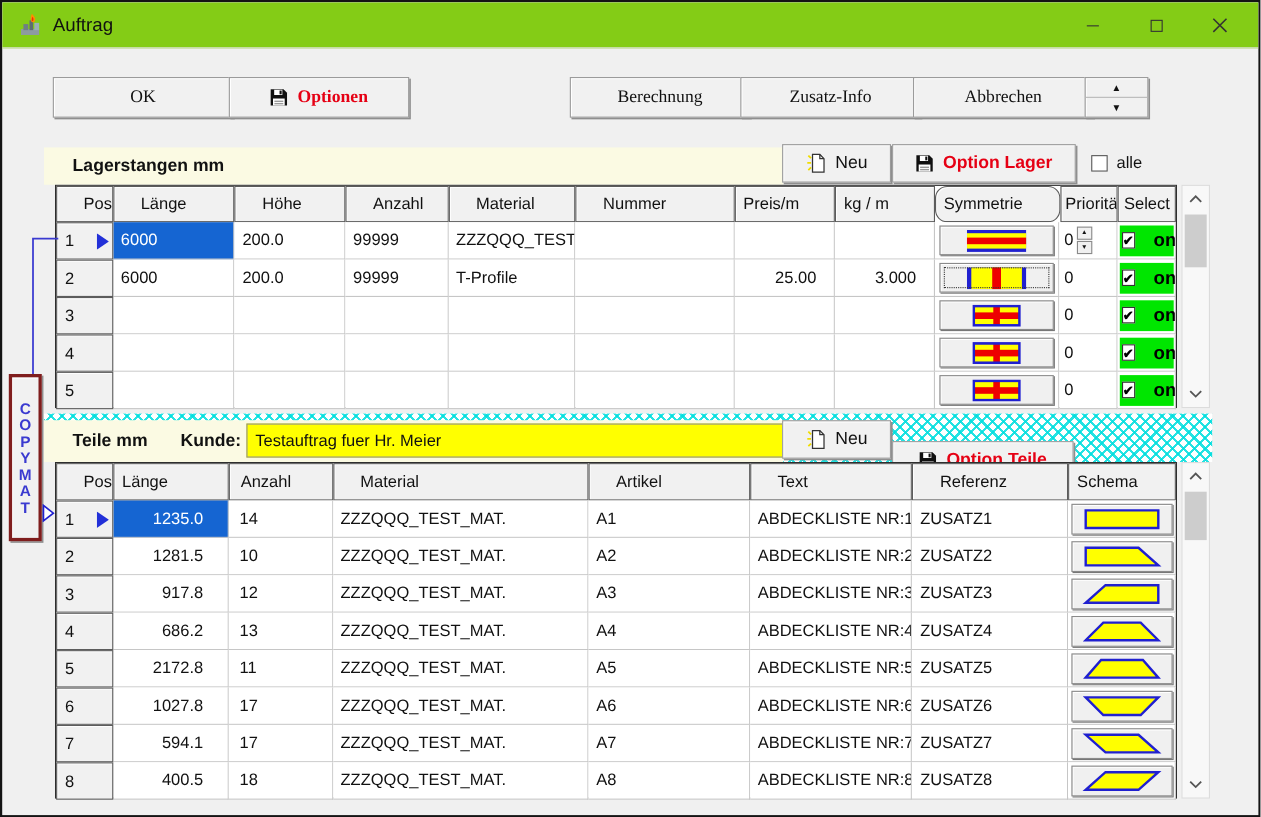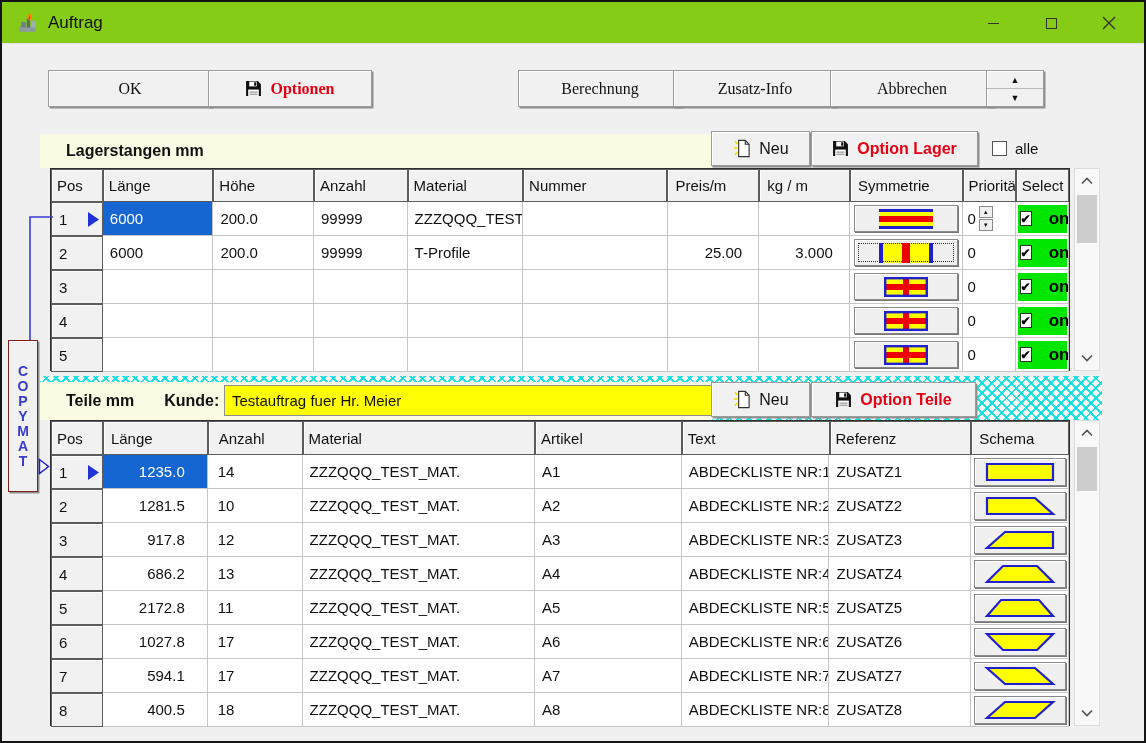--- a/index.html
+++ b/index.html
@@ -27,21 +27,21 @@
   .opt-lager{left:809px;top:129px;width:167px;}
   .alle-wrap{position:absolute;left:990px;top:138px;display:flex;align-items:center;gap:8px;}
   .cb-empty{width:15px;height:15px;background:#fff;border:1.4px solid #555;}
   .alle-label{font-size:15px;color:#111;}
   
   .tbl{position:absolute;left:48px;width:1020px;background:#fff;border:1.5px solid #2e2e2e;}
   .ltable{top:166px;height:203px;}
   .ttable{top:418px;height:306px;}
   .r{position:absolute;left:0;width:100%;display:flex;height:34px;}
   .rh{height:33px;}
-  .hc{background:#f1f1f1;border:1px solid #5c5c5c;box-shadow:inset 1px 1px 0 #fdfdfd;display:flex;align-items:center;padding-left:5px;font-size:15px;color:#111;overflow:hidden;white-space:nowrap;}
+  .hc{background:#f1f1f1;border:1px solid #5c5c5c;box-shadow:inset 1px 1px 0 #fdfdfd;display:flex;align-items:center;padding-left:24px;font-size:15px;color:#111;overflow:hidden;white-space:nowrap;}
   .fx{background:#f1f1f1;border:1px solid #5c5c5c;box-shadow:inset 1px 1px 0 #fdfdfd;display:flex;align-items:center;padding-left:7px;font-size:15px;color:#111;position:relative;}
   .dc{background:#fff;border-right:1px solid #c6c6c6;border-bottom:1px solid #c6c6c6;display:flex;align-items:center;padding-left:7px;font-size:15px;color:#111;overflow:hidden;white-space:nowrap;}
   .sel{background:#1565d2;color:#fff;}
   .a1{width:52px;}.a2{width:111px;}.a3{width:101px;}.a4{width:94px;}.a5{width:116px;}.a6{width:145px;}
   .a7{width:92px;justify-content:flex-end;padding-right:16px;padding-left:0;}
   .a8{width:91px;justify-content:flex-end;padding-right:16px;padding-left:0;}
   .a9{width:114px;justify-content:center;padding-left:0;}
   .a10{width:53px;padding-left:4px;}
   .a11{width:53px;justify-content:center;padding-left:0;text-align:center;}
   .b1{width:52px;}.b2{width:105px;justify-content:flex-end;padding-right:22px;padding-left:0;}
@@ -67,21 +67,21 @@
   .lattice{position:absolute;left:38px;top:374px;width:1062px;height:44px;background-color:#fff;
     background-image:repeating-linear-gradient(45deg, transparent 0 5px, rgba(0,222,222,.85) 5px 7px),
                      repeating-linear-gradient(135deg, transparent 0 5px, rgba(0,222,222,.85) 5px 7px);}
   .teileband{position:absolute;left:38px;top:380px;width:672px;height:38px;background:#fbfae3;display:flex;align-items:center;}
   .kunde-label{font-size:16px;font-weight:bold;color:#111;margin-left:30px;}
   .kunde-input{position:absolute;left:222px;top:383px;width:488px;height:31px;background:#ffff00;border:1px solid #8f8f8f;font-size:15px;color:#111;padding-left:7px;font-family:"Liberation Sans",sans-serif;}
   .neu-teile{left:709px;top:380px;width:99px;}
   .opt-teile{left:809px;top:380px;width:165px;}
   
   .cm-wire{position:absolute;left:20px;top:205px;}
-  .cm-btn{position:absolute;left:6px;top:338px;width:30px;height:152px;background:#f1f1f1;border:1px solid #7f1d1d;box-shadow:1.5px 1.5px 0 #8f8f8f, inset 1px 1px 0 #fff;display:flex;align-items:center;justify-content:center;}
+  .cm-btn{position:absolute;left:6px;top:338px;width:30px;height:152px;background:#f1f1f1;border:3px solid #7f1d1d;box-shadow:1.5px 1.5px 0 #8f8f8f, inset 1px 1px 0 #fff;display:flex;align-items:center;justify-content:center;}
   .cm-text{width:14px;font-size:14px;font-weight:bold;color:#3a3ad0;word-break:break-all;text-align:center;line-height:15px;}
   .cm-tri{position:absolute;left:36px;top:456px;}
 </style>
 </head>
 <body>
 
 <div class="window">
 
   <div class="titlebar">
     <span class="title-icon">
@@ -171,21 +171,21 @@
   <div class="tbl ltable">
     <div class="r rh" style="top:0;">
       <div class="hc a1">Pos</div>
       <div class="hc a2">Länge</div>
       <div class="hc a3">Höhe</div>
       <div class="hc a4">Anzahl</div>
       <div class="hc a5">Material</div>
       <div class="hc a6">Nummer</div>
       <div class="hc a7" style="justify-content:flex-start;padding-left:7px;">Preis/m</div>
       <div class="hc a8" style="justify-content:flex-start;padding-left:7px;">kg / m</div>
-      <div class="hc a9" style="justify-content:flex-start;padding-left:7px;">Symmetrie</div>
+      <div class="hc a9" style="justify-content:flex-start;padding-left:7px;border-radius:11px;">Symmetrie</div>
       <div class="hc a10">Priorität</div>
       <div class="hc a11">Select</div>
     </div>
 
     <div class="r" style="top:33px;">
       <div class="fx a1">
           <span>1</span>
         <svg class="postri" width="11" height="15">
             <polygon points="0,0 11,7.5 0,15" fill="#2230d8"></polygon>
           </svg>
@@ -383,21 +383,21 @@
   <button class="btn neu-teile" style="height:35px;">
     <svg viewBox="0 0 20 20" width="19" height="19">
       <g stroke="#f0dc00" stroke-width="1.7" fill="none">
           <path d="M3 2.5 l2.6 2.6 M2 9.5 h3.6 M3 16.5 l2.6 -2.6"></path>
         </g>
       <path d="M7 1.5 h7 l4 4 v13 h-11 z" fill="#fff" stroke="#333" stroke-width="1.2"></path>
       <path d="M14 1.5 v4 h4" fill="none" stroke="#333" stroke-width="1.2"></path>
     </svg>
     <span>Neu</span>
   </button>
-  <button class="btn opt-teile" style="height:35px;">
+  <button class="btn opt-teile" style="height:35px;margin-top:19px;">
     <svg viewBox="0 0 16 16" width="17" height="17">
         <path d="M1 1 h11 l3 3 v11 h-14 z" fill="#101010"></path>
         <rect x="4" y="1.5" width="7" height="4.5" fill="#fff"></rect>
         <rect x="8.6" y="2.2" width="1.8" height="3.2" fill="#101010"></rect>
         <rect x="3" y="9" width="10" height="6" fill="#fff"></rect>
         <rect x="4.2" y="10.8" width="7.6" height="1.2" fill="#9a9a9a"></rect>
         <rect x="4.2" y="12.8" width="7.6" height="1.2" fill="#9a9a9a"></rect>
       </svg>
     <span class="red">Option Teile</span>
   </button>

